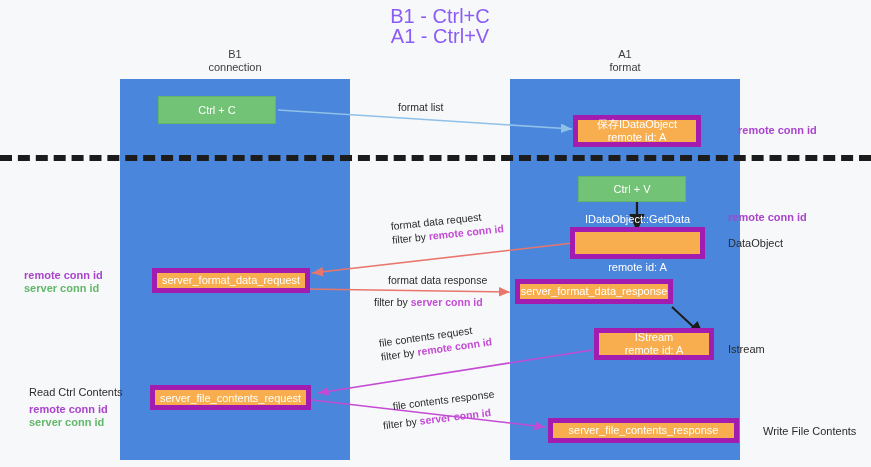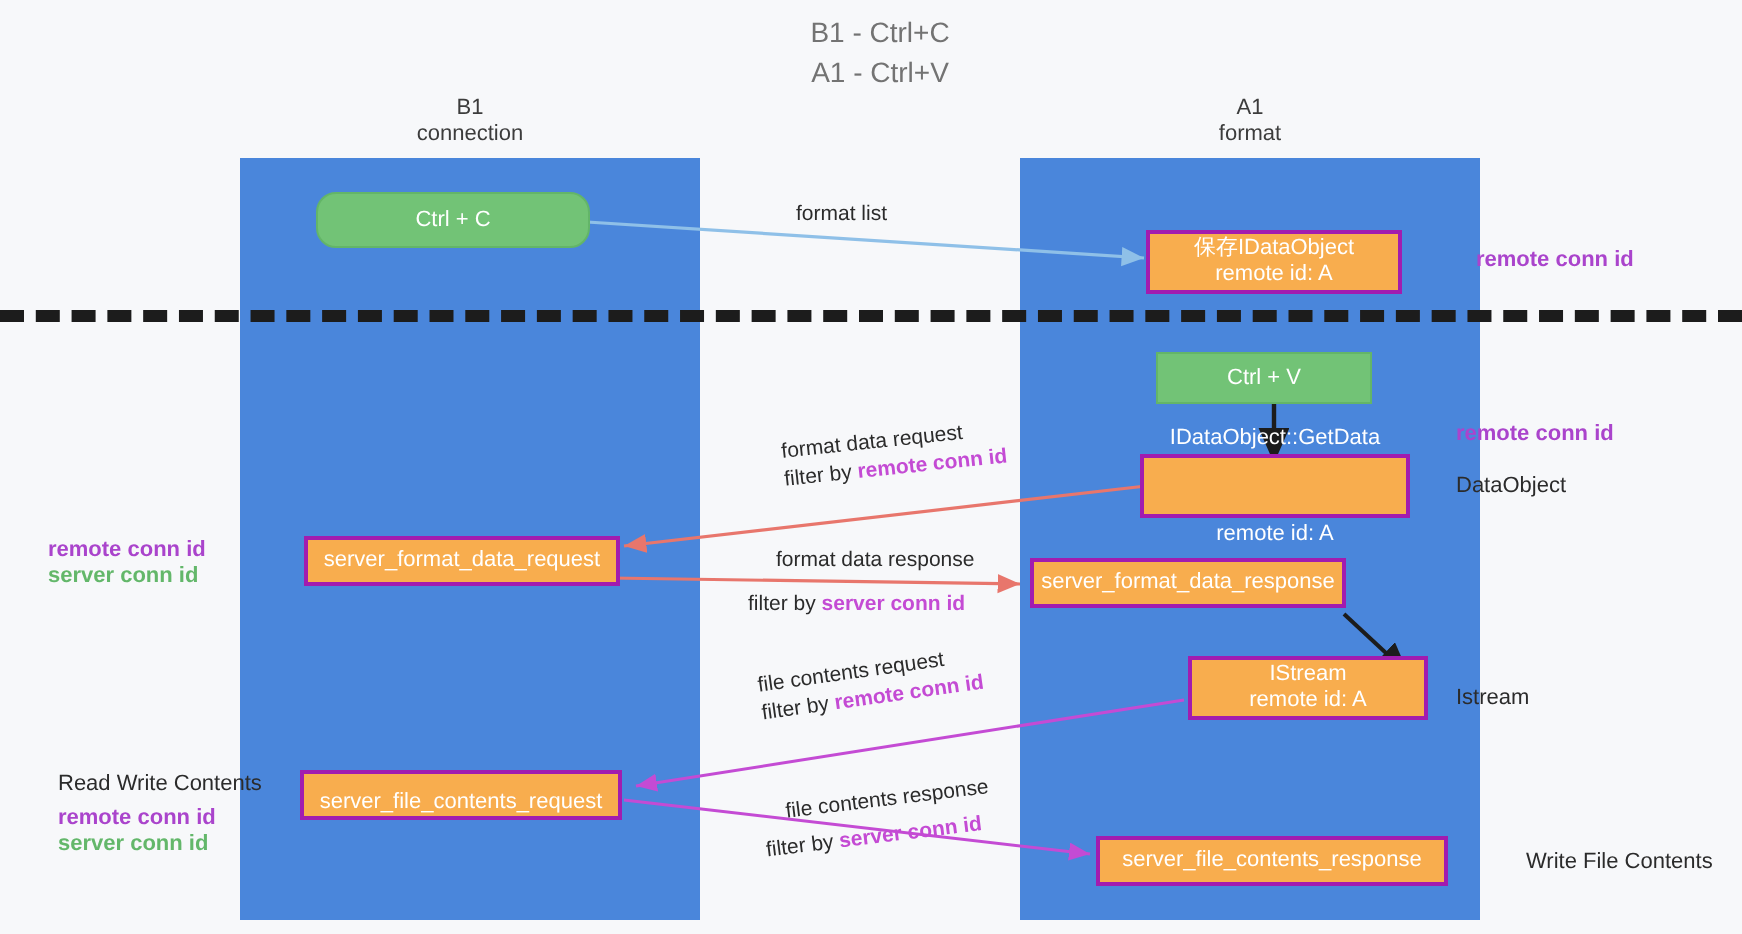--- a/index.html
+++ b/index.html
@@ -6,27 +6,27 @@
   body{
     width:871px;height:467px;
     background:#f7f8fa;
     font-family:"Liberation Sans","DejaVu Sans",sans-serif;
     overflow:hidden;
     position:relative;
   }
   #stage{position:absolute;left:0;top:0;width:871px;height:467px;}
   .lane{position:absolute;background:#4a86db;}
   .lane-head{position:absolute;text-align:center;color:#3c3c3c;font-size:11px;line-height:13px;}
-  .title{position:absolute;text-align:center;color:#737373;font-size:14px;line-height:20px;}
+  .title{position:absolute;text-align:center;color:#8b5cf6;font-size:20px;line-height:20px;}
   .box{
     position:absolute;box-sizing:border-box;
     display:flex;flex-direction:column;align-items:center;justify-content:center;
     color:#ffffff;font-size:11px;line-height:13px;text-align:center;
   }
-  .box.orange{background:#f8ad4e;border:2px solid #a21caf;}
+  .box.orange{background:#f8ad4e;border:5px solid #a21caf;}
   .box.green{background:#72c376;border:1px solid #63b568;}
   .lbl{position:absolute;font-size:11px;line-height:14px;color:#2c2c2c;white-space:nowrap;}
   .lbl.purple{color:#aa44cc;font-weight:bold;}
   .lbl.green{color:#63b76a;font-weight:bold;}
   .lbl.plain{color:#2b2b2b;}
   .arrowlbl{position:absolute;font-size:10.5px;line-height:14px;white-space:nowrap;color:#2b2b2b;}
   .arrowlbl .pk{color:#c44bd4;font-weight:bold;}
   svg.overlay{position:absolute;left:0;top:0;width:871px;height:467px;pointer-events:none;}
   .dash{position:absolute;left:0;top:155px;width:871px;height:0;border-top:6px dashed #1c1c1c;}
 </style>
@@ -78,21 +78,21 @@
 
     <line x1="672" y1="307" x2="700" y2="333" stroke="#1c1c1c" stroke-width="2" marker-end="url(#ah-blk)"></line>
 
     <line x1="592" y1="350" x2="318" y2="393" stroke="#c44bd4" stroke-width="1.5" marker-end="url(#ah-mag)"></line>
 
     <line x1="312" y1="400" x2="545" y2="427" stroke="#c44bd4" stroke-width="1.5" marker-end="url(#ah-mag)"></line>
   </svg>
 
   <div class="dash"></div>
 
-  <div class="box green" style="left:158px;top:96px;width:137px;height:28px;border-radius:10px;">
+  <div class="box green" style="left:158px;top:96px;width:118px;height:28px;">
     <span>Ctrl + C</span>
   </div>
 
   <div class="box orange" style="left:573px;top:115px;width:128px;height:32px;">
     <span>保存IDataObject</span>
     <span>remote id: A</span>
   </div>
 
   <div class="box green" style="left:578px;top:176px;width:108px;height:26px;">
     <span>Ctrl + V</span>
@@ -113,21 +113,21 @@
 
   <div class="box orange" style="left:594px;top:328px;width:120px;height:32px;">
     <span>IStream</span>
     <span>remote id: A</span>
   </div>
 
   <div class="box orange" style="left:150px;top:385px;width:161px;height:25px;justify-content:flex-end;">
     <span>server_file_contents_request</span>
   </div>
 
-  <div class="box orange" style="left:548px;top:418px;width:176px;height:25px;">
+  <div class="box orange" style="left:548px;top:418px;width:191px;height:25px;">
     <span>server_file_contents_response</span>
   </div>
 
   <div class="arrowlbl" style="left:398px;top:100px;">
     <span>format list</span>
   </div>
 
   <div class="arrowlbl" style="left:390px;top:219px;transform:rotate(-6deg);transform-origin:left top;">
     <div>format data request</div>
     <div>
@@ -158,17 +158,17 @@
 
   <div class="lbl purple" style="left:738px;top:123px;">remote conn id</div>
   <div class="lbl purple" style="left:728px;top:210px;">remote conn id</div>
   <div class="lbl plain" style="left:728px;top:236px;">DataObject</div>
   <div class="lbl plain" style="left:728px;top:342px;">Istream</div>
   <div class="lbl plain" style="left:763px;top:424px;">Write File Contents</div>
 
   <div class="lbl purple" style="left:24px;top:268px;">remote conn id</div>
   <div class="lbl green" style="left:24px;top:281px;">server conn id</div>
 
-  <div class="lbl plain" style="left:29px;top:385px;">Read Write Contents</div>
+  <div class="lbl plain" style="left:29px;top:385px;">Read Ctrl Contents</div>
   <div class="lbl purple" style="left:29px;top:402px;">remote conn id</div>
   <div class="lbl green" style="left:29px;top:415px;">server conn id</div>
 
 </div>
 
 </body></html>

